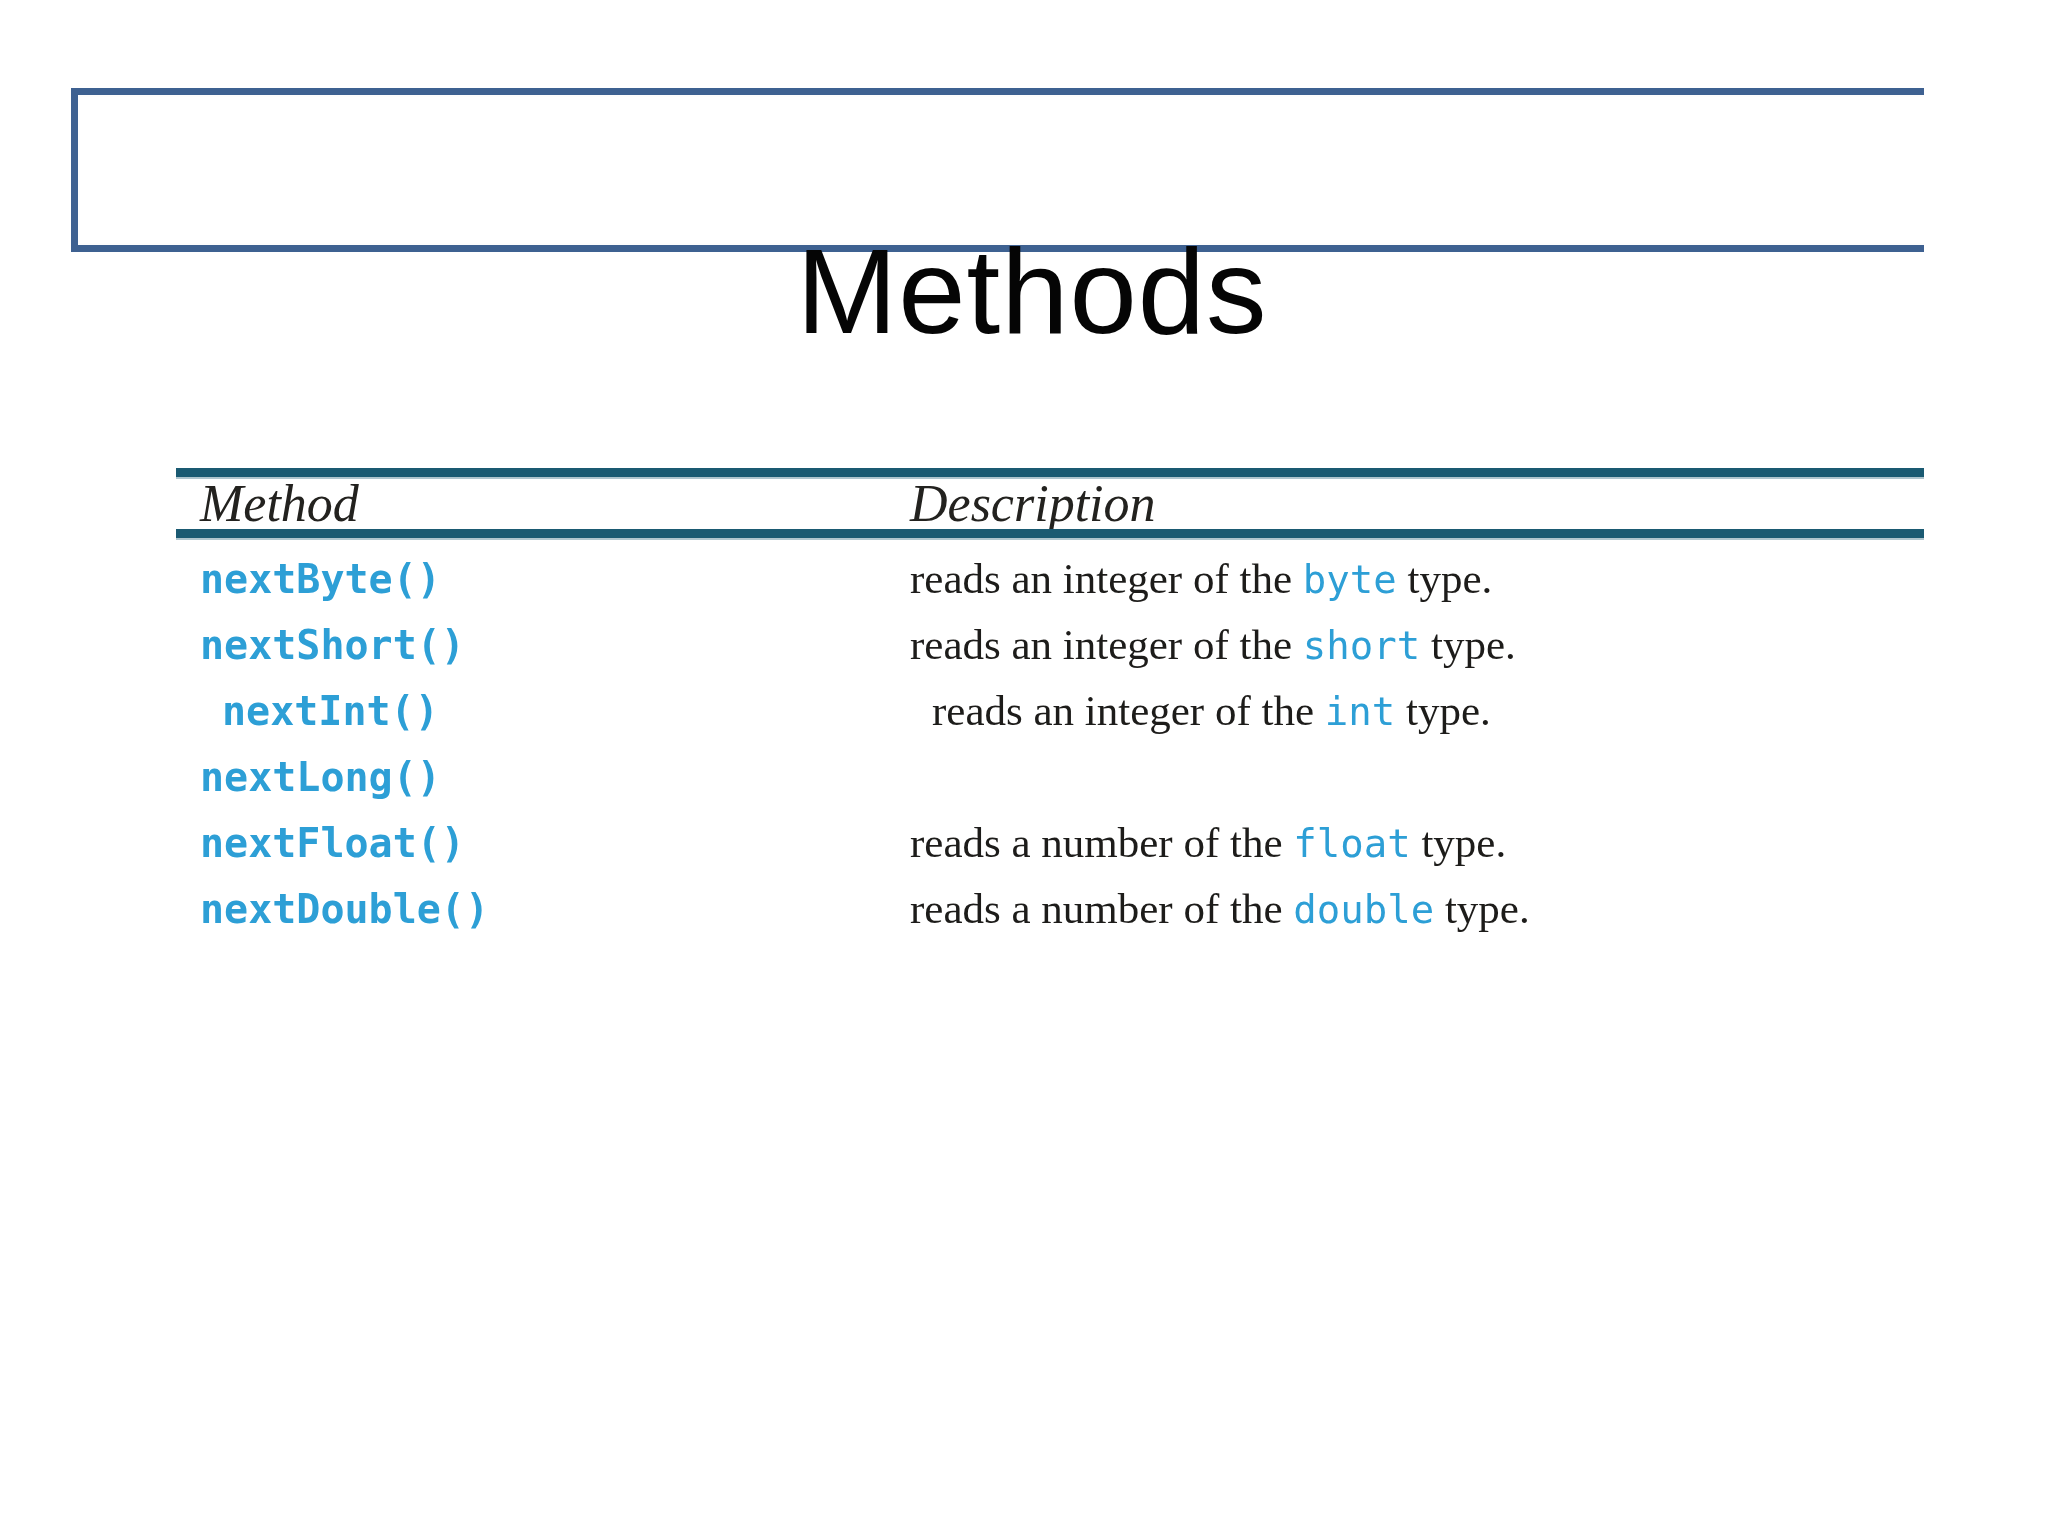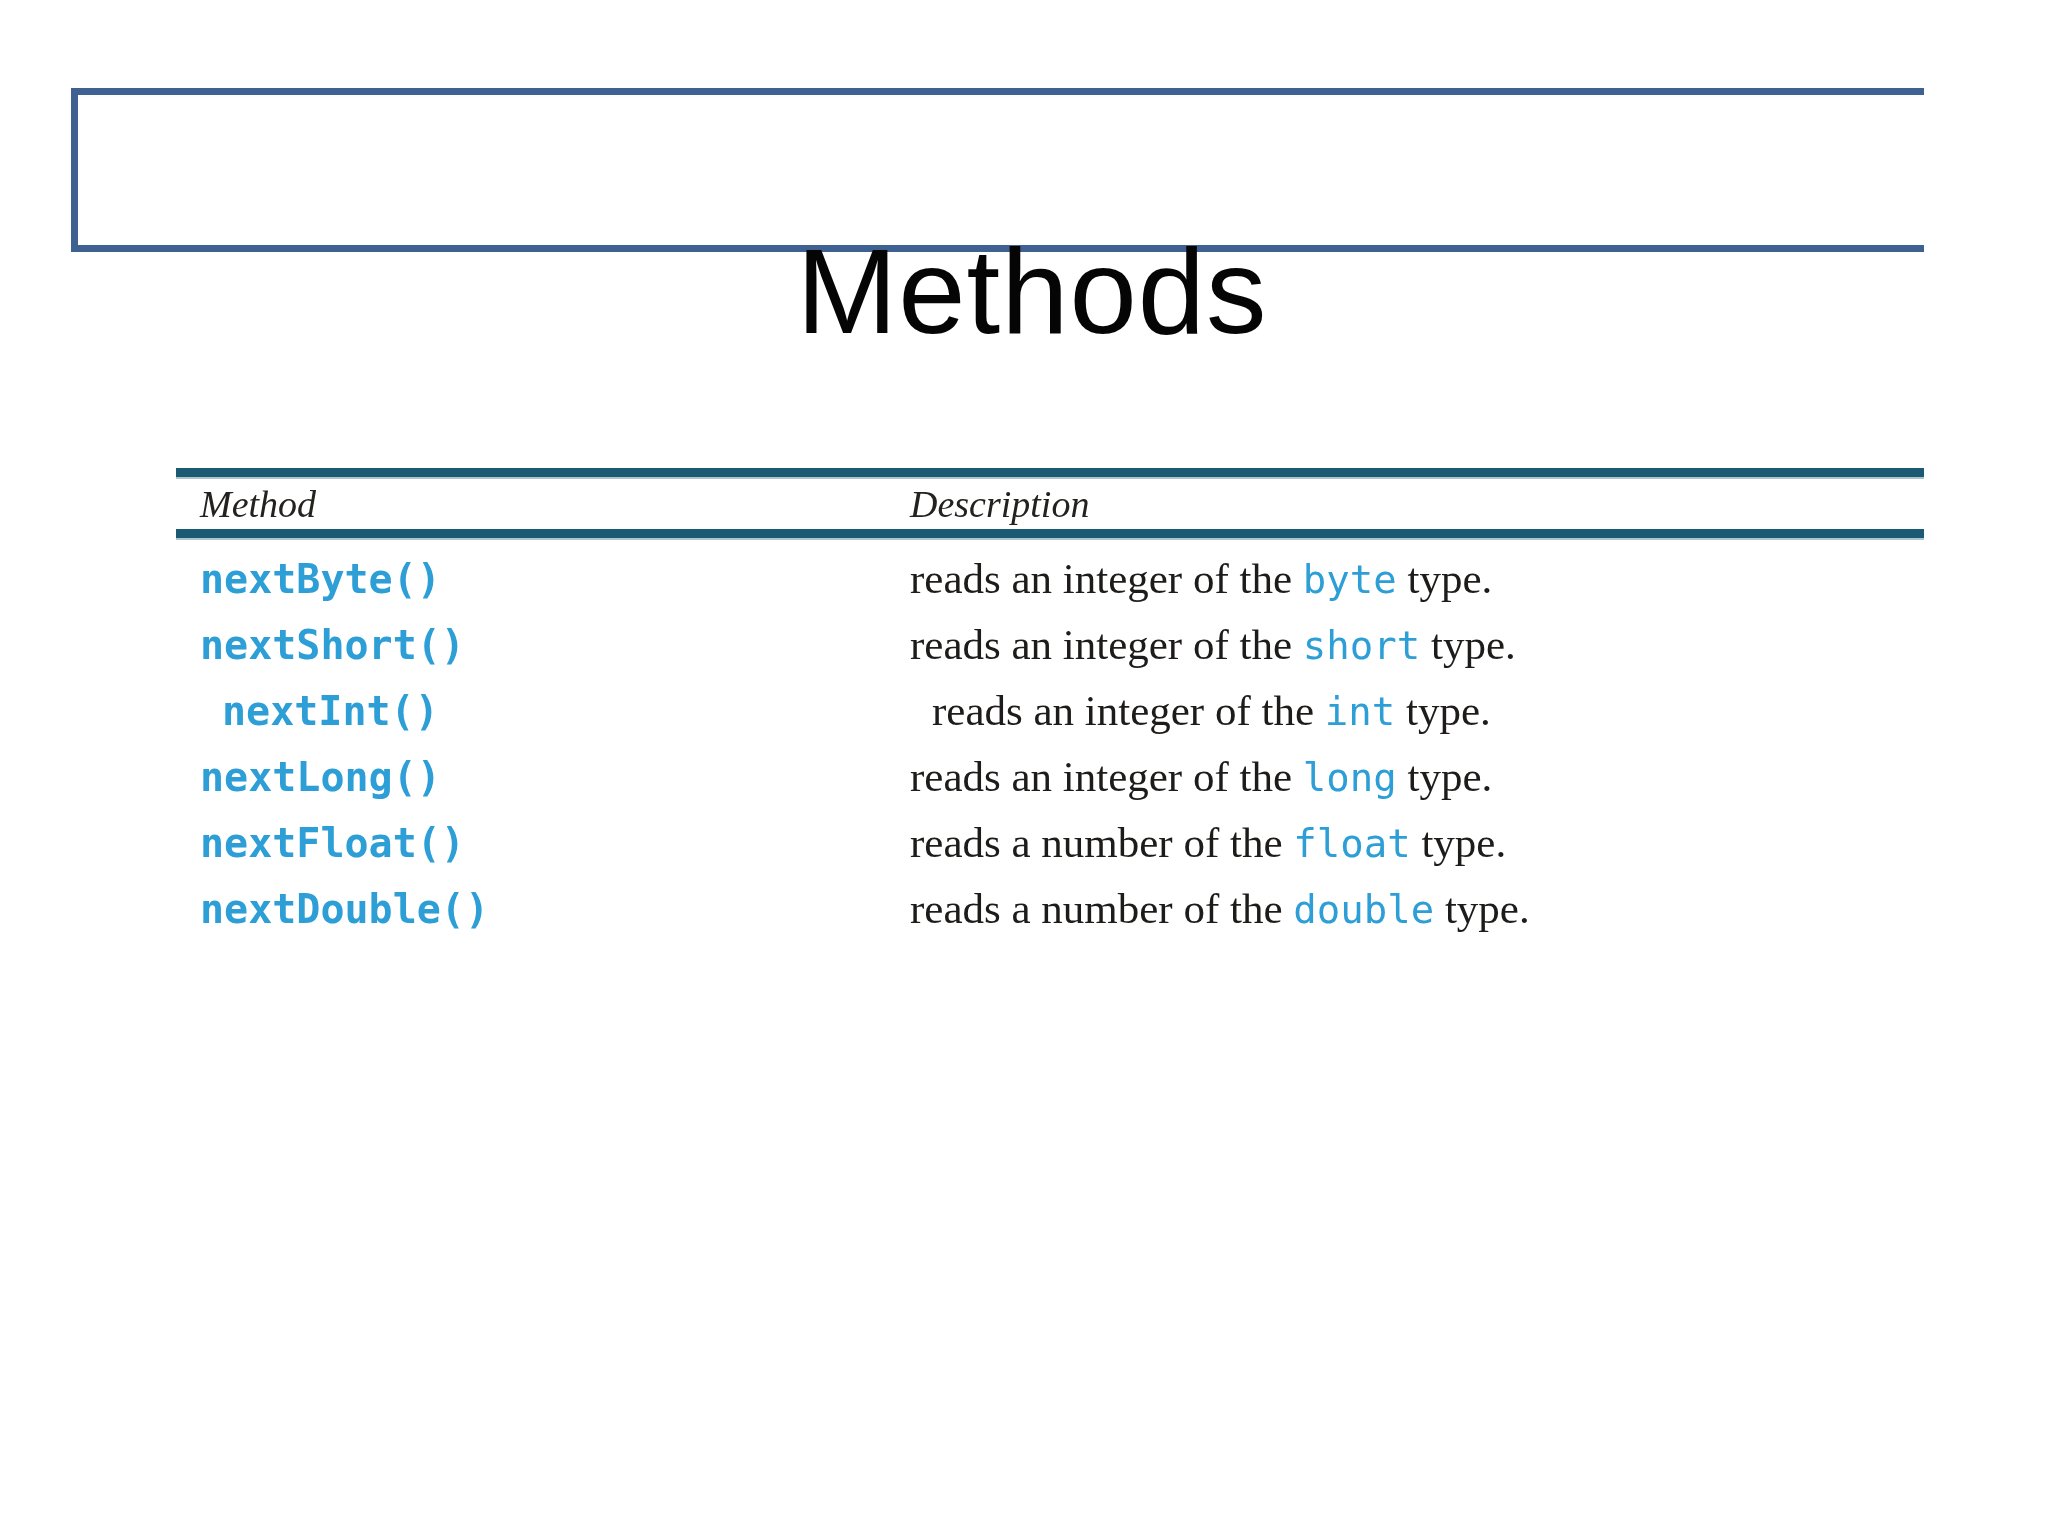--- a/index.html
+++ b/index.html
@@ -44,21 +44,21 @@
   .rule-top { top:468px; }
   .rule-mid { top:529px; }
 
   .col-head {
     position:absolute;
     top:479px;
     height:50px;
     line-height:50px;
     font-family:"Liberation Serif", serif;
     font-style:italic;
-    font-size:38px;
+    font-size:52px;
     color:#23221f;
     white-space:nowrap;
   }
   .col-head.method-col { left:200px; }
   .col-head.desc-col   { left:910px; }
 
   .trow {
     position:absolute;
     left:0; width:2048px; height:52px;
   }
@@ -115,21 +115,20 @@
     <span class="desc"><span class="dp">reads an integer of the </span><span class="kw">short</span><span class="ds"> type.</span></span>
   </div>
 
   <div class="trow" style="top: 685px; margin-left: 22px;">
     <span class="method">nextInt()</span>
     <span class="desc"><span class="dp">reads an integer of the </span><span class="kw">int</span><span class="ds"> type.</span></span>
   </div>
 
   <div class="trow" style="top: 751px;">
     <span class="method">nextLong()</span>
-    <span class="desc"><span class="dp">reads an integer of the </span><span class="kw">long</span><span class="ds"> type.</span></span>
   </div>
 
   <div class="trow" style="top: 817px;">
     <span class="method">nextFloat()</span>
     <span class="desc"><span class="dp">reads a number of the </span><span class="kw">float</span><span class="ds"> type.</span></span>
   </div>
 
   <div class="trow" style="top: 883px;">
     <span class="method">nextDouble()</span>
     <span class="desc"><span class="dp">reads a number of the </span><span class="kw">double</span><span class="ds"> type.</span></span>

